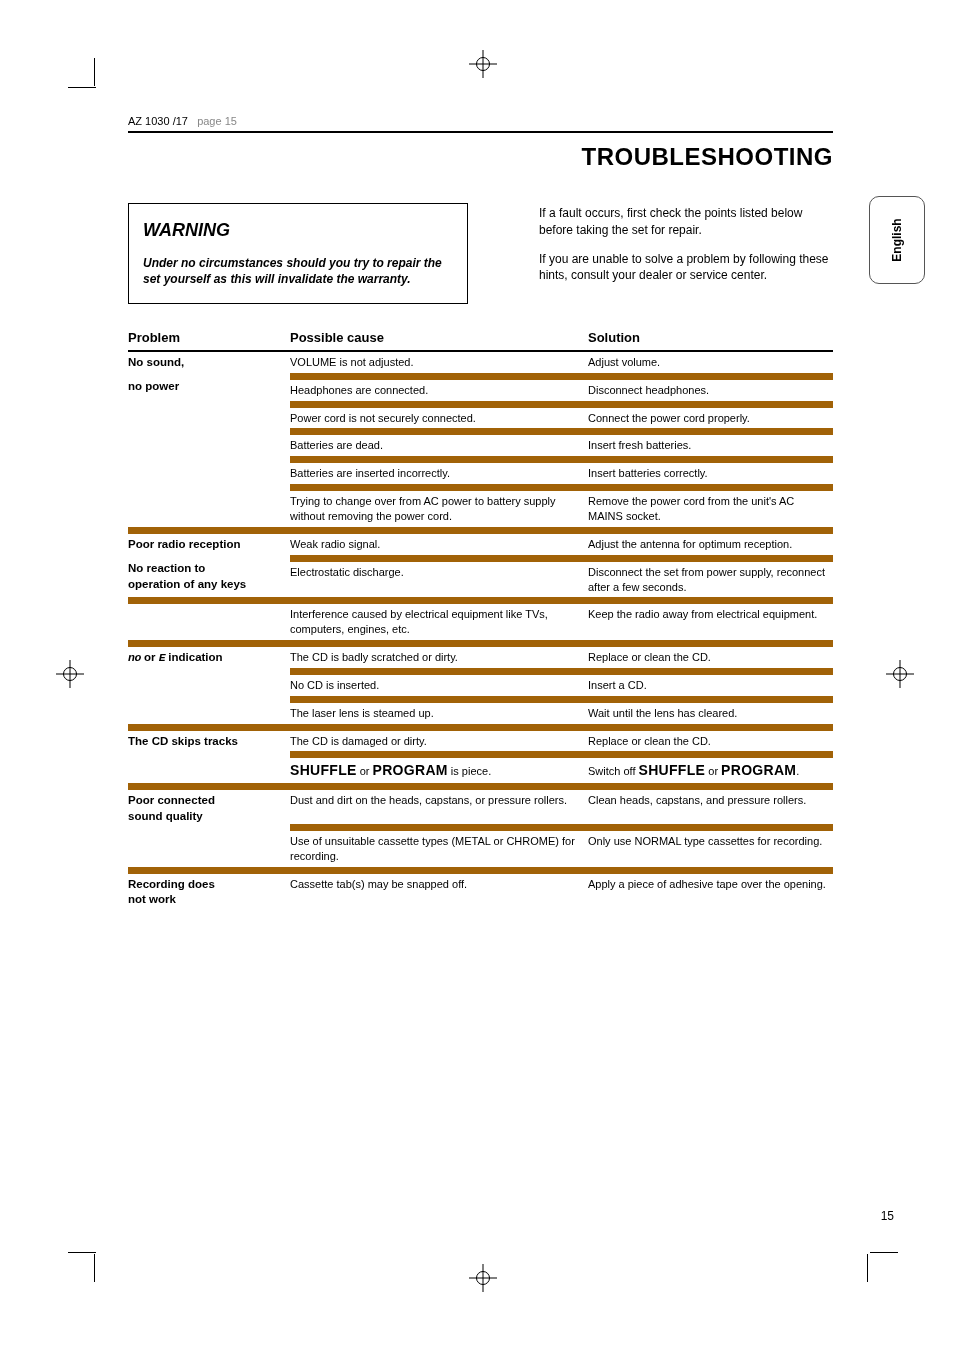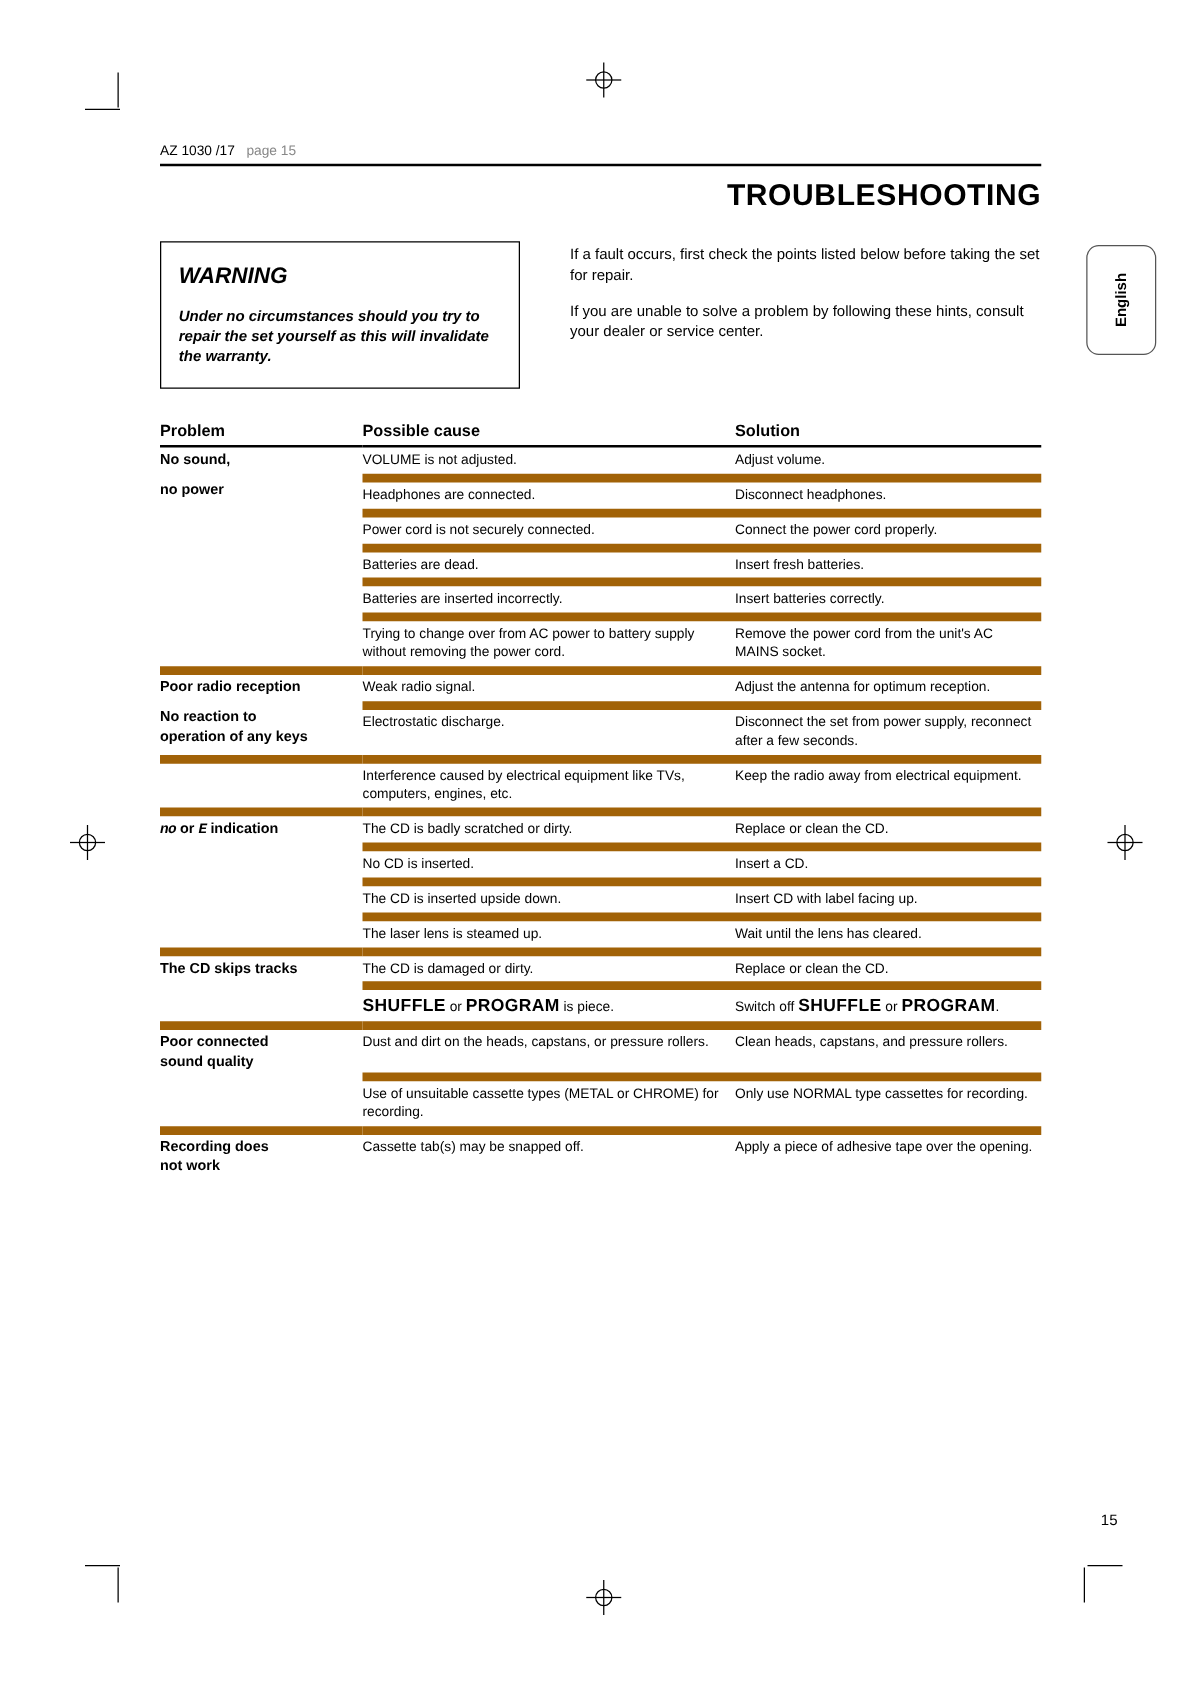--- a/index.html
+++ b/index.html
@@ -54,51 +54,51 @@
     .header-bar {
       height: 2px;
       background: #000;
       margin-bottom: 10px;
     }
     .section-title {
       font-size: 24px;
       font-weight: bold;
       text-align: right;
       letter-spacing: 0.5px;
-      margin-bottom: 22px;
+      margin-bottom: 32px;
     }
     .warning-row {
       display: flex;
       gap: 40px;
       margin-bottom: 22px;
     }
     .warning-box {
       border: 1px solid #000;
       padding: 16px 12px 16px 14px;
-      width: 288px;
+      width: 340px;
     }
     .warning-title {
       font-size: 18px;
       font-weight: bold;
       font-style: italic;
       margin-bottom: 14px;
     }
     .warning-sub {
       font-size: 12px;
       font-weight: bold;
       font-style: italic;
       line-height: 1.35;
     }
     .intro-col {
       flex: 1;
       font-size: 12px;
       line-height: 1.4;
       padding-top: 2px;
     }
-    .intro-col p { margin-bottom: 12px; }
+    .intro-col p { margin-bottom: 12px; margin-left: 31px; }
     .side-tab {
       position: absolute;
       right: 29px;
       top: 196px;
       width: 56px;
       height: 88px;
       border: 1px solid #555;
       border-radius: 10px;
       display: flex;
       align-items: center;
@@ -254,25 +254,20 @@
         </td>
         <td class="sep">The CD is badly scratched or dirty.</td>
         <td class="sep">Replace or clean the CD.</td>
       </tr>
       <tr>
         <td></td>
         <td class="sep">No CD is inserted.</td>
         <td class="sep">Insert a CD.</td>
       </tr>
       <tr>
-        <td></td>
-        <td class="sep">The CD is inserted upside down.</td>
-        <td class="sep">Insert CD with label facing up.</td>
-      </tr>
-      <tr>
         <td class="sep"></td>
         <td class="sep">The laser lens is steamed up.</td>
         <td class="sep">Wait until the lens has cleared.</td>
       </tr>
       <tr>
         <td class="prob">The CD skips tracks</td>
         <td class="sep">The CD is damaged or dirty.</td>
         <td class="sep">Replace or clean the CD.</td>
       </tr>
       <tr>

